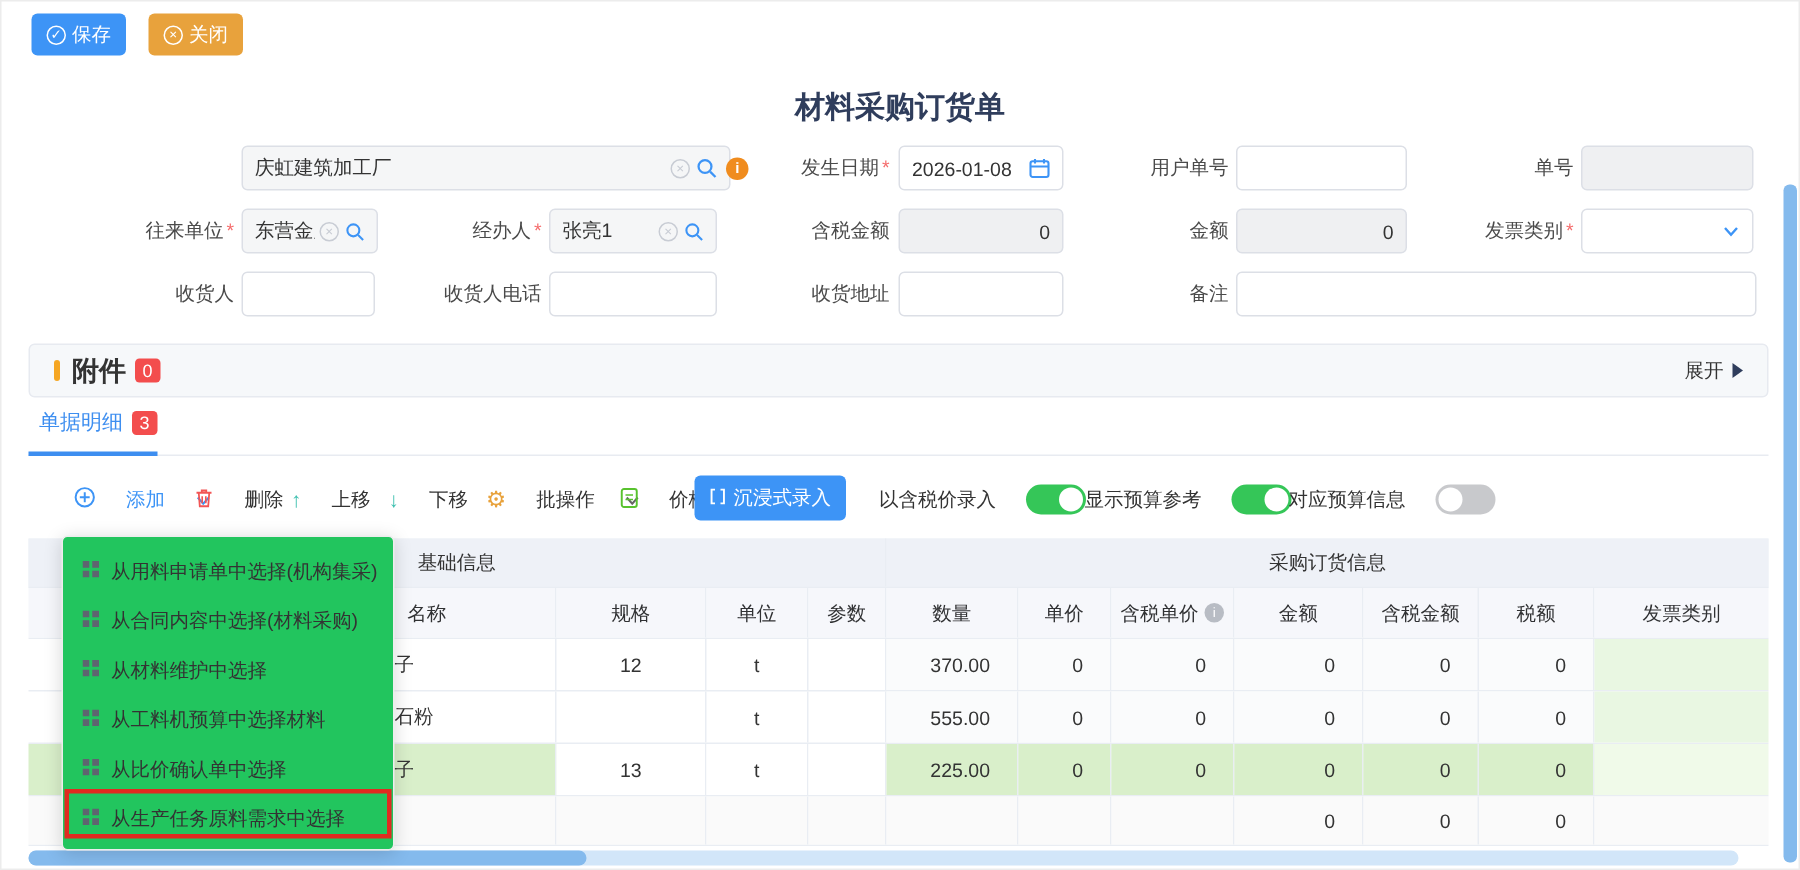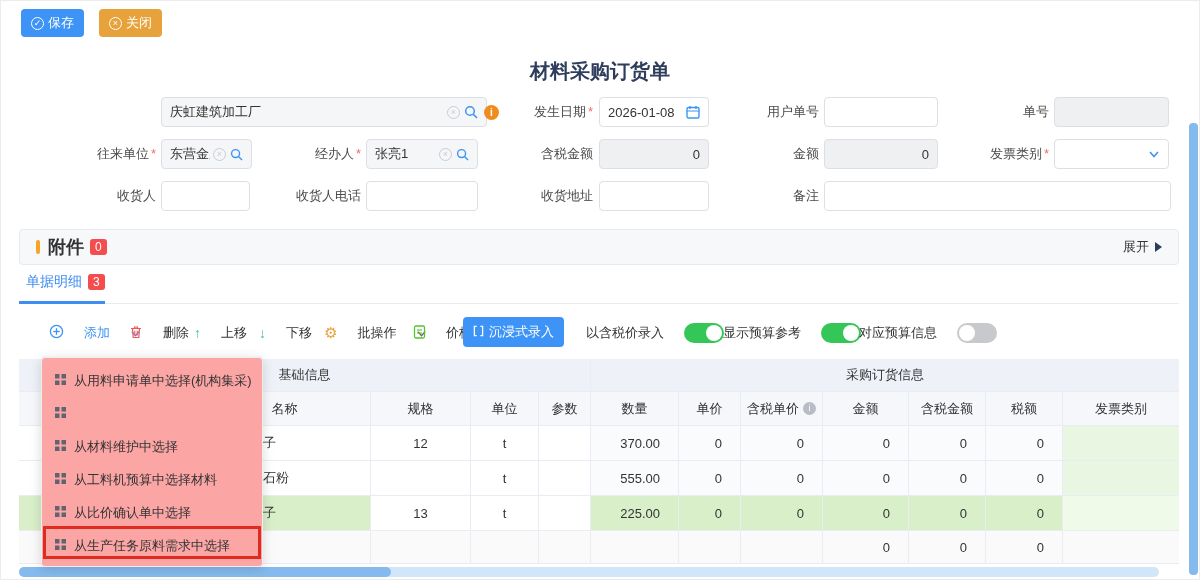--- a/index.html
+++ b/index.html
@@ -87,21 +87,21 @@
   .cell-green { background:#e9f7e2; }
   .row-sel .tc { background:#d9efca; }
   .row-sel .tc.white-cell { background:#fff; }
   .row-sel .tc.cell-green { background:#f0fae9; }
   .row-empty { height:33px; }
   .row-empty .tc { background:#fafafa; }
   .hd-info { width:13px; height:13px; border-radius:50%; background:#b8bcc4; color:#fff; font-size:9px;
              line-height:13px; text-align:center; margin-left:4px; }
 
   
-  .menu { position:absolute; left:40px; top:356px; width:222px; height:210px; background:#fca5a5;
+  .menu { position:absolute; left:40px; top:356px; width:222px; height:210px; background:#22c55e;
           border:1px solid #ededed; border-radius:4px; box-shadow:0 2px 12px rgba(0,0,0,.15);
           padding-top:6px; z-index:20; }
   .menu-item { height:33px; display:flex; align-items:center; gap:8px; padding:0 13px; font-size:13px;
                color:#333; cursor:pointer; white-space:nowrap; }
   .hl-box { position:absolute; left:42px; top:525px; width:218px; height:33px;
             border:3px solid #e02b20; z-index:21; }
 
   
   .hscroll-track { position:absolute; left:18px; top:566px; width:1140px; height:10px;
                    background:#d2e6f9; border-radius:5px; }
@@ -407,20 +407,21 @@
           </svg></span>
       <span>从用料申请单中选择(机构集采)</span>
     </div>
     <div class="menu-item">
       <span><svg width="11" height="11" viewBox="0 0 11 11">
             <rect x="0" y="0" width="4.5" height="4.5" fill="#5f6470"></rect>
             <rect x="6.5" y="0" width="4.5" height="4.5" fill="#5f6470"></rect>
             <rect x="0" y="6.5" width="4.5" height="4.5" fill="#5f6470"></rect>
             <rect x="6.5" y="6.5" width="4.5" height="4.5" fill="#5f6470"></rect>
           </svg></span>
+      <span>从合同内容中选择(材料采购)</span>
     </div>
     <div class="menu-item">
       <span><svg width="11" height="11" viewBox="0 0 11 11">
             <rect x="0" y="0" width="4.5" height="4.5" fill="#5f6470"></rect>
             <rect x="6.5" y="0" width="4.5" height="4.5" fill="#5f6470"></rect>
             <rect x="0" y="6.5" width="4.5" height="4.5" fill="#5f6470"></rect>
             <rect x="6.5" y="6.5" width="4.5" height="4.5" fill="#5f6470"></rect>
           </svg></span>
       <span>从材料维护中选择</span>
     </div>

